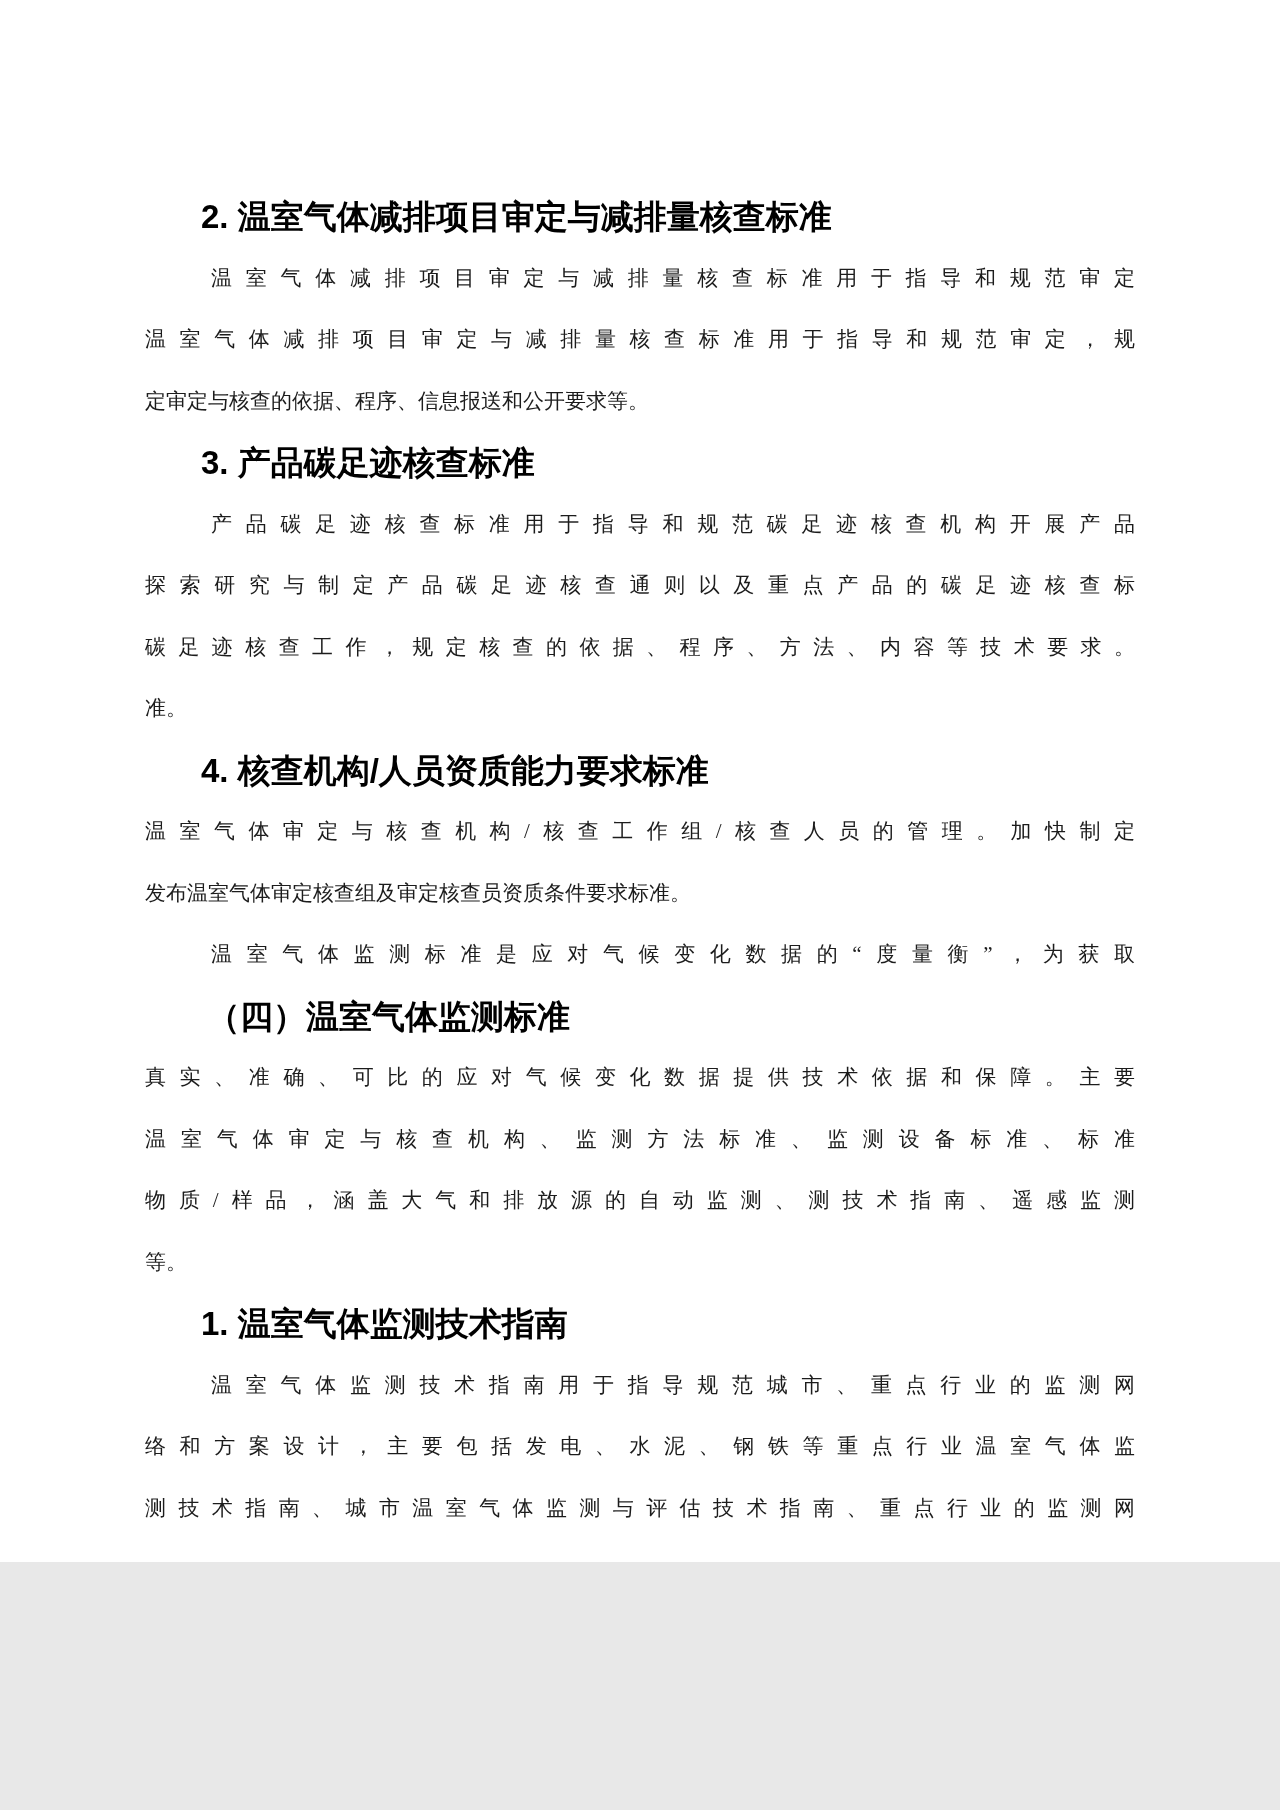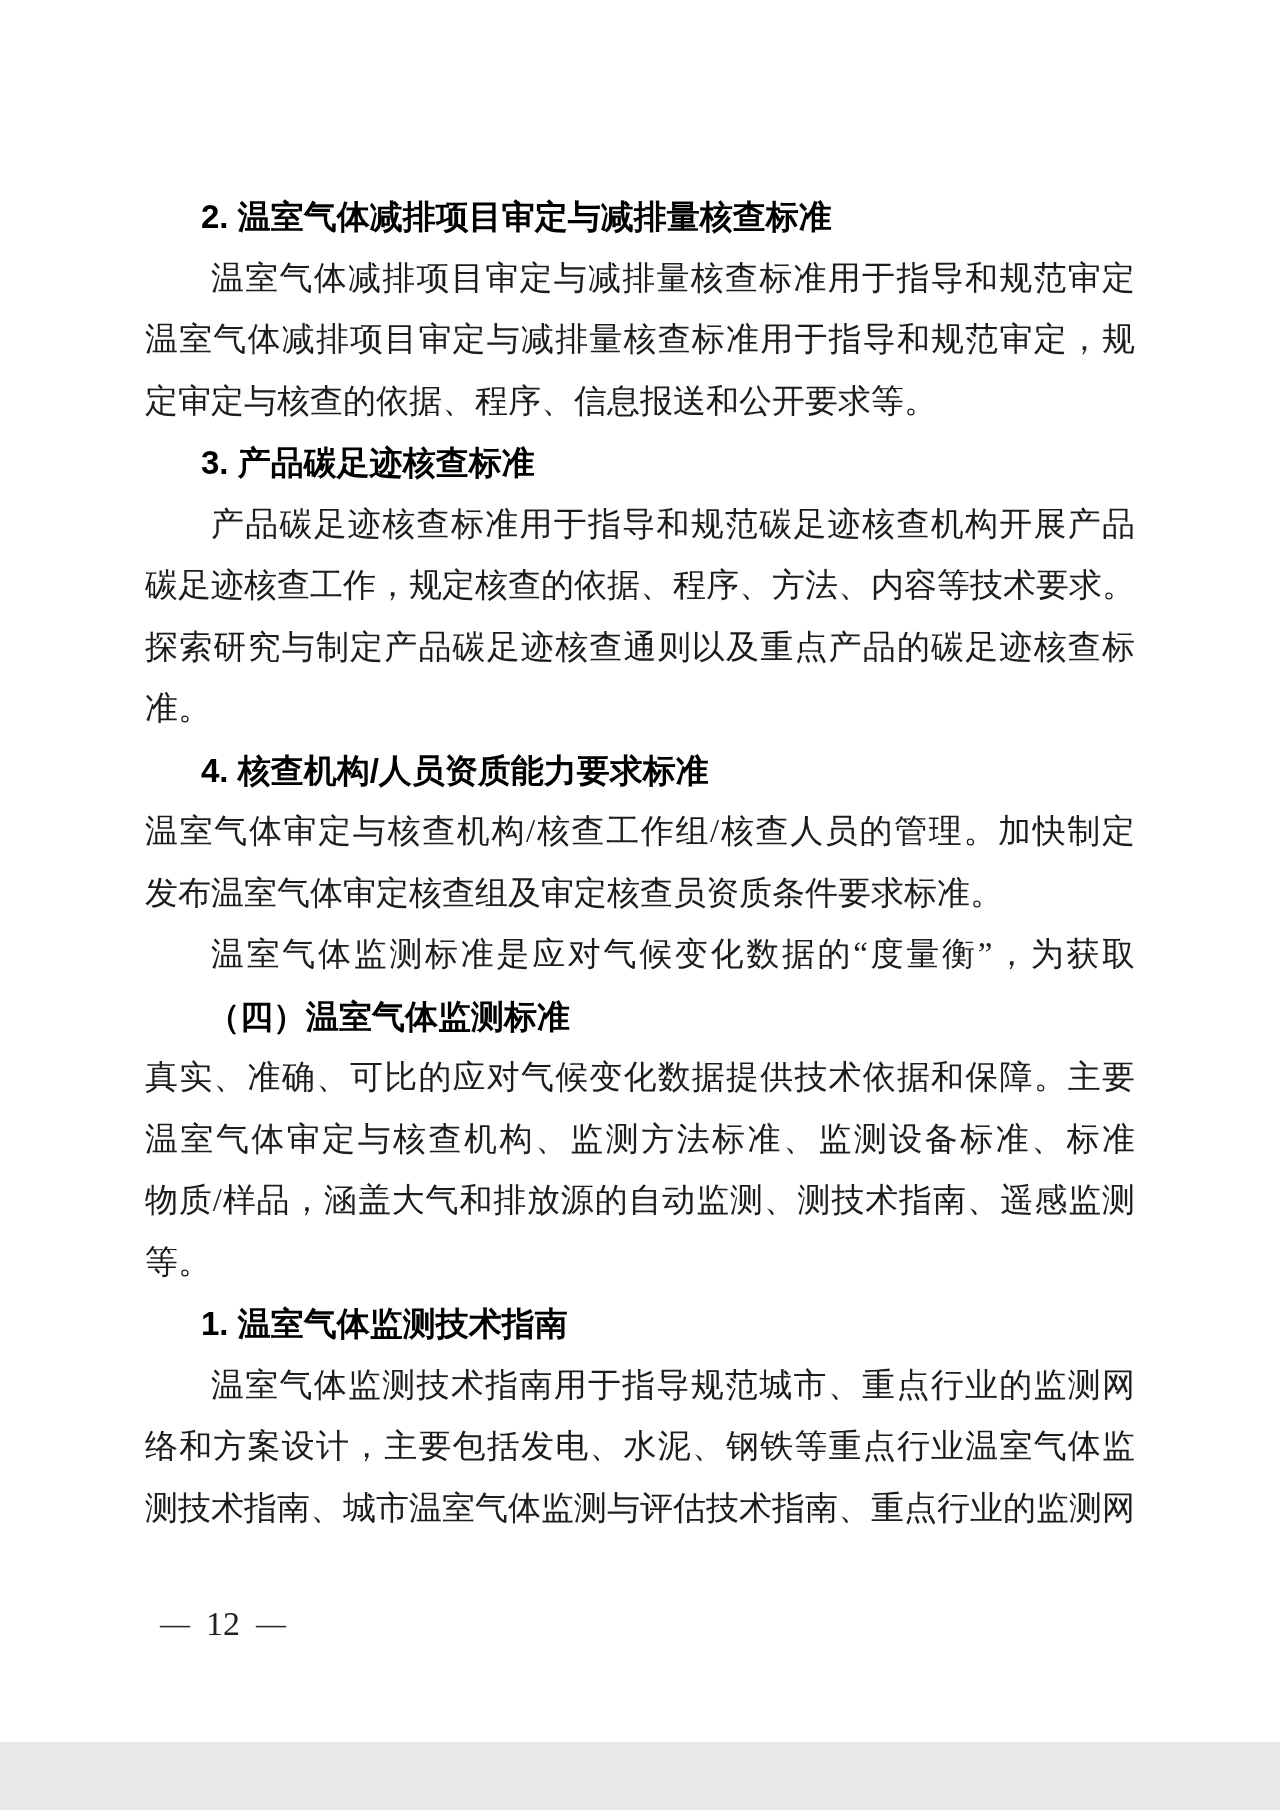--- a/index.html
+++ b/index.html
@@ -1,35 +1,35 @@
 <!DOCTYPE html>
 <html><head>
 <meta charset="utf-8">
 <style>
   * { margin: 0; padding: 0; box-sizing: border-box; }
   html, body { background: #e8e8e8; }
   .page {
     position: relative;
     width: 1280px;
-    height: 1742px;
+    height: 1562px;
     background: #ffffff;
     color: #1c1c1c;
     font-family: "Liberation Serif", "DejaVu Serif", serif;
     overflow: hidden;
   }
   .body-text {
     position: absolute;
     left: 145px;
     top: 186px;
     width: 990px;
   }
   .line {
     height: 61.5px;
     line-height: 61.5px;
-    font-size: 33px;
+    font-size: 21px;
     white-space: nowrap;
     letter-spacing: 0;
     color: #1c1c1c;
   }
   .line.fill {
     text-align: justify;
     text-align-last: justify;
     -moz-text-align-last: justify;
   }
   .line.indent { padding-left: 66px; }
@@ -64,22 +64,22 @@
 
     <div class="line heading">2. 温室气体减排项目审定与减排量核查标准</div>
 
     <div class="line fill indent">温室气体减排项目审定与减排量核查标准用于指导和规范审定</div>
     <div class="line fill">温室气体减排项目审定与减排量核查标准用于指导和规范审定，规</div>
     <div class="line">定审定与核查的依据、程序、信息报送和公开要求等。</div>
 
     <div class="line heading">3. 产品碳足迹核查标准</div>
 
     <div class="line fill indent">产品碳足迹核查标准用于指导和规范碳足迹核查机构开展产品</div>
+    <div class="line fill">探索研究与制定产品碳足迹核查通则以及重点产品的碳足迹核查标</div>
     <div class="line fill">碳足迹核查工作，规定核查的依据、程序、方法、内容等技术要求。</div>
-    <div class="line fill">探索研究与制定产品碳足迹核查通则以及重点产品的碳足迹核查标</div>
     <div class="line">准。</div>
 
     <div class="line heading">4. 核查机构/人员资质能力要求标准</div>
 
     <div class="line fill">温室气体审定与核查机构/核查工作组/核查人员的管理。加快制定</div>
     <div class="line">发布温室气体审定核查组及审定核查员资质条件要求标准。</div>
 
     <div class="line fill indent">温室气体监测标准是应对气候变化数据的“度量衡”，为获取</div>
 
     <div class="line heading paren">（四）温室气体监测标准</div>

